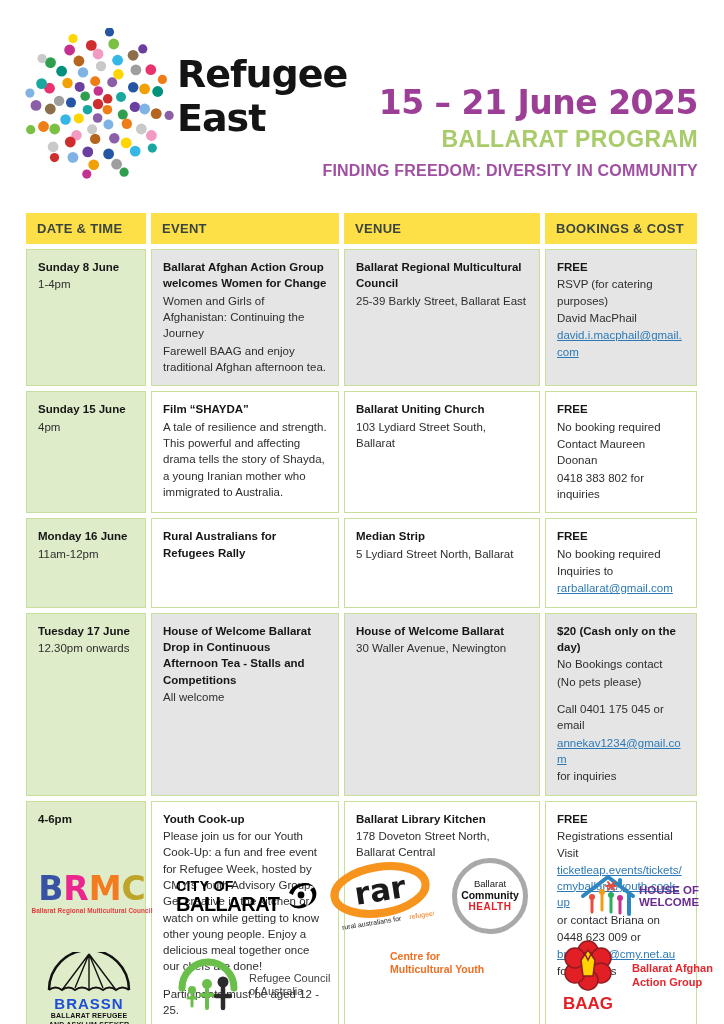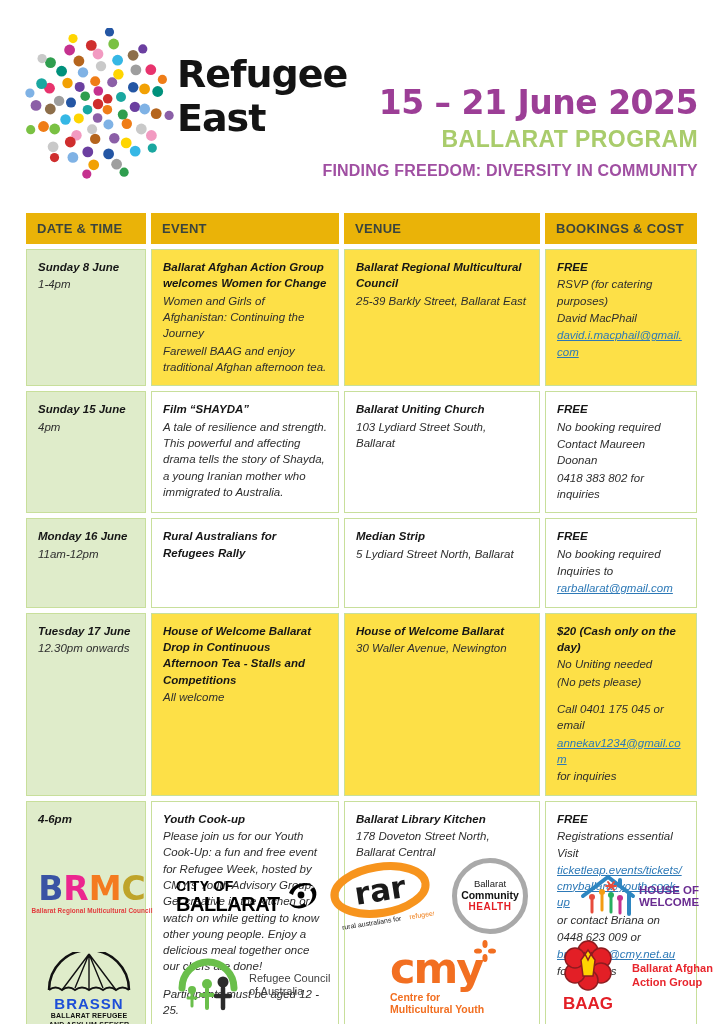--- a/index.html
+++ b/index.html
@@ -21,29 +21,29 @@
     font-size:33px;font-weight:700;color:#9c3e96;letter-spacing:-0.5px;line-height:1.05;
   }
   .program{font-size:23px;font-weight:700;color:#a9cc6b;margin-top:5px;letter-spacing:0.4px;}
   .tagline{font-size:16px;font-weight:700;color:#a04fa2;margin-top:9px;letter-spacing:0.2px;}
 
   
   .program-table{
     border-collapse:separate;border-spacing:5px;margin-left:21px;width:681px;table-layout:fixed;
   }
   .program-table th{
-    background:#eab308;color:#3a443e;font-size:13px;font-weight:700;text-align:left;
+    background:#fde047;color:#3a443e;font-size:13px;font-weight:700;text-align:left;
     padding:8px 11px;letter-spacing:0.3px;
   }
   .program-table td{
     vertical-align:top;padding:9px 11px;font-size:11.5px;line-height:1.42;
-    border:1px solid #c8df9b;word-wrap:break-word;font-style:italic;
+    border:1px solid #c8df9b;word-wrap:break-word;
   }
   td.date-cell{background:#dfecca;}
-  td.tint{background:#fde047;margin-top:38px;}
+  td.tint{background:#e5e5e5;margin-top:38px;}
   td.plain{background:#ffffff;}
   .line{margin-bottom:1px;}
   .spacer{height:10px;}
   .bold{font-weight:700;color:#161616;}
   .norm{color:#2e2e2e;}
   .lnk{color:#2d79b7;text-decoration:underline;cursor:pointer;}
 
   
   .footer{position:absolute;left:0;top:852px;width:724px;height:172px;}
   .logo-block{position:absolute;}
@@ -261,21 +261,21 @@
         <td class="tint">
           <div class="line"><span class="bold">House of Welcome Ballarat Drop in Continuous Afternoon Tea - Stalls and Competitions</span></div>
           <div class="line"><span class="norm">All welcome</span></div>
         </td>
         <td class="tint">
           <div class="line"><span class="bold">House of Welcome Ballarat</span></div>
           <div class="line"><span class="norm">30 Waller Avenue, Newington</span></div>
         </td>
         <td class="tint">
           <div class="line"><span class="bold">$20 (Cash only on the day)</span></div>
-          <div class="line"><span class="norm">No Uniting needed</span></div>
+          <div class="line"><span class="norm">No Bookings contact</span></div>
           <div class="line"><span class="norm">(No pets please)</span></div>
           <div class="spacer"></div>
           <div class="line"><span class="norm">Call 0401 175 045 or email</span></div>
           <div class="line"><a class="lnk">annekav1234@gmail.com</a></div>
           <div class="line"><span class="norm">for inquiries</span></div>
         </td>
       </tr>
       <tr style="height: 170px;">
         <td class="date-cell">
           <div class="line"><span class="bold">4-6pm</span></div>
@@ -391,30 +391,20 @@
           <path d="M47 30 L47 50 M40 38 L54 38" stroke="#2b2b2b" stroke-width="4.5"></path>
       </g>
     </svg>
     <div class="rcoa-text">
       <div>Refugee Council</div>
       <div>of Australia</div>
     </div>
   </div>
 
   <div class="logo-block cmy">
-    <div class="cmy-word"><span>cmy</span>
-      <svg class="cmy-spark" width="22" height="22" viewBox="0 0 22 22">
-        <g fill="#f26f21">
-          <ellipse cx="11" cy="4" rx="2.6" ry="4"></ellipse>
-          <ellipse cx="11" cy="18" rx="2.6" ry="4"></ellipse>
-          <ellipse cx="4" cy="11" rx="4" ry="2.6"></ellipse>
-          <ellipse cx="18" cy="11" rx="4" ry="2.6"></ellipse>
-        </g>
-      </svg>
-    </div>
     <div class="cmy-caption">
       <div>Centre for</div>
       <div>Multicultural Youth</div>
     </div>
   </div>
 
   <div class="logo-block baag">
     <div class="baag-left">
       <svg width="56" height="54" viewBox="0 0 56 54">
         <g fill="#e31f26" stroke="#8e1b1f" stroke-width="1.5">

